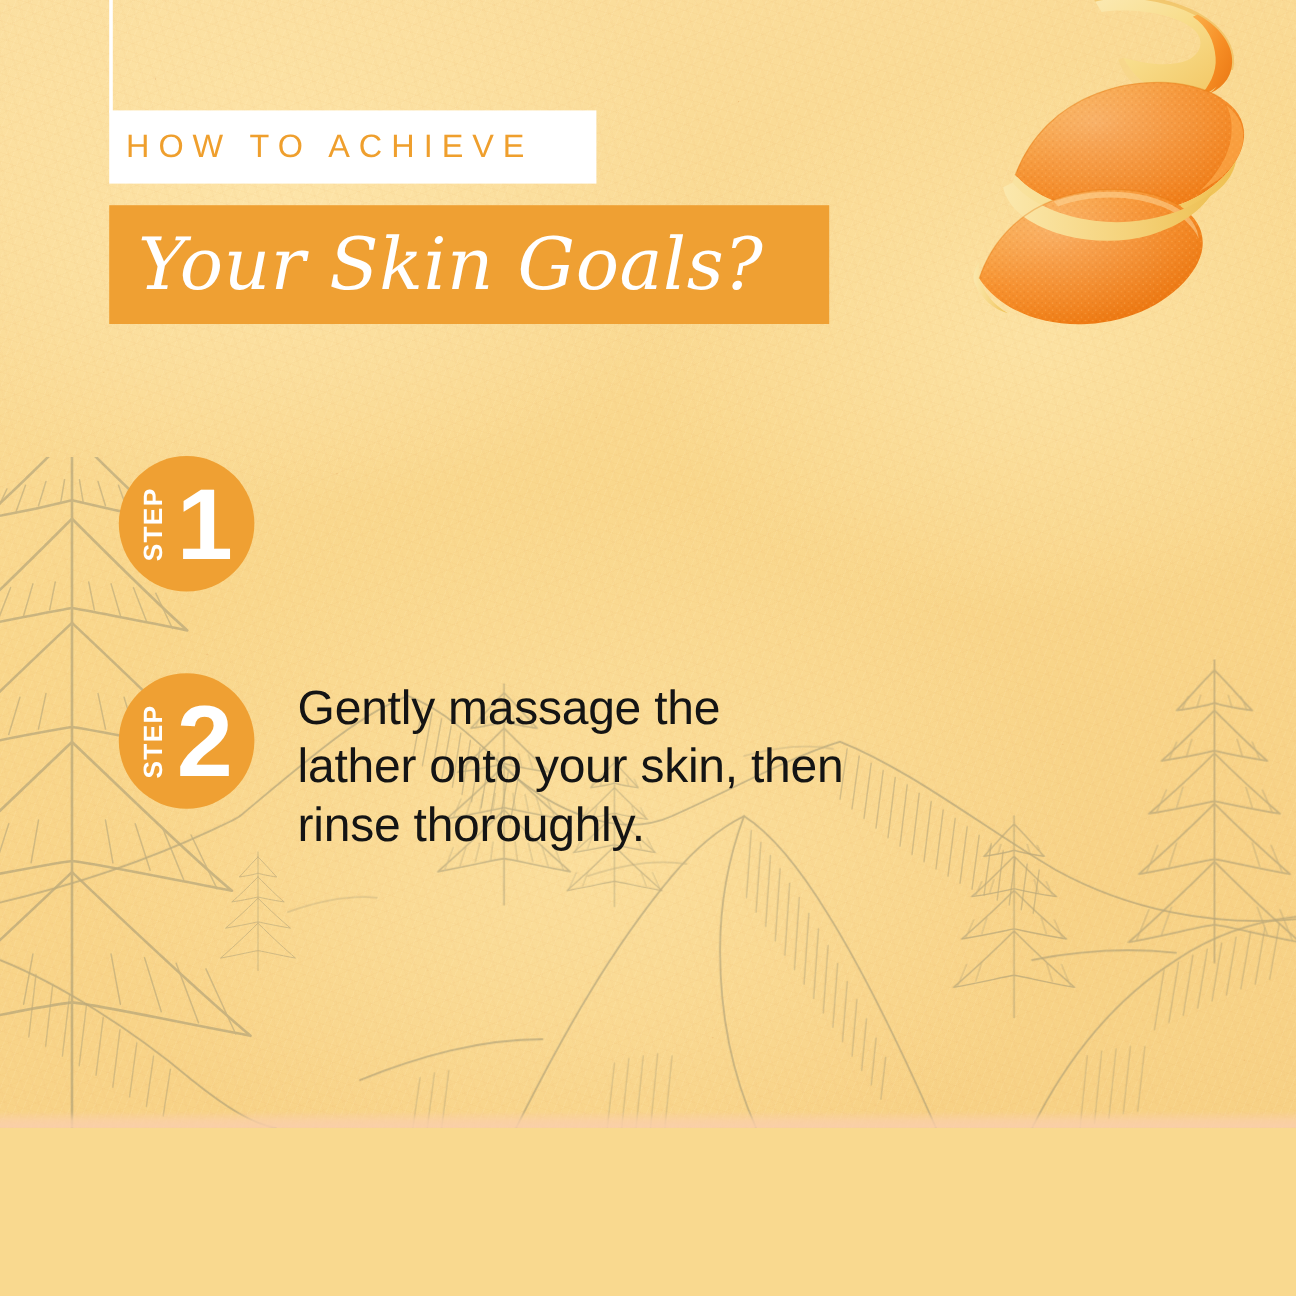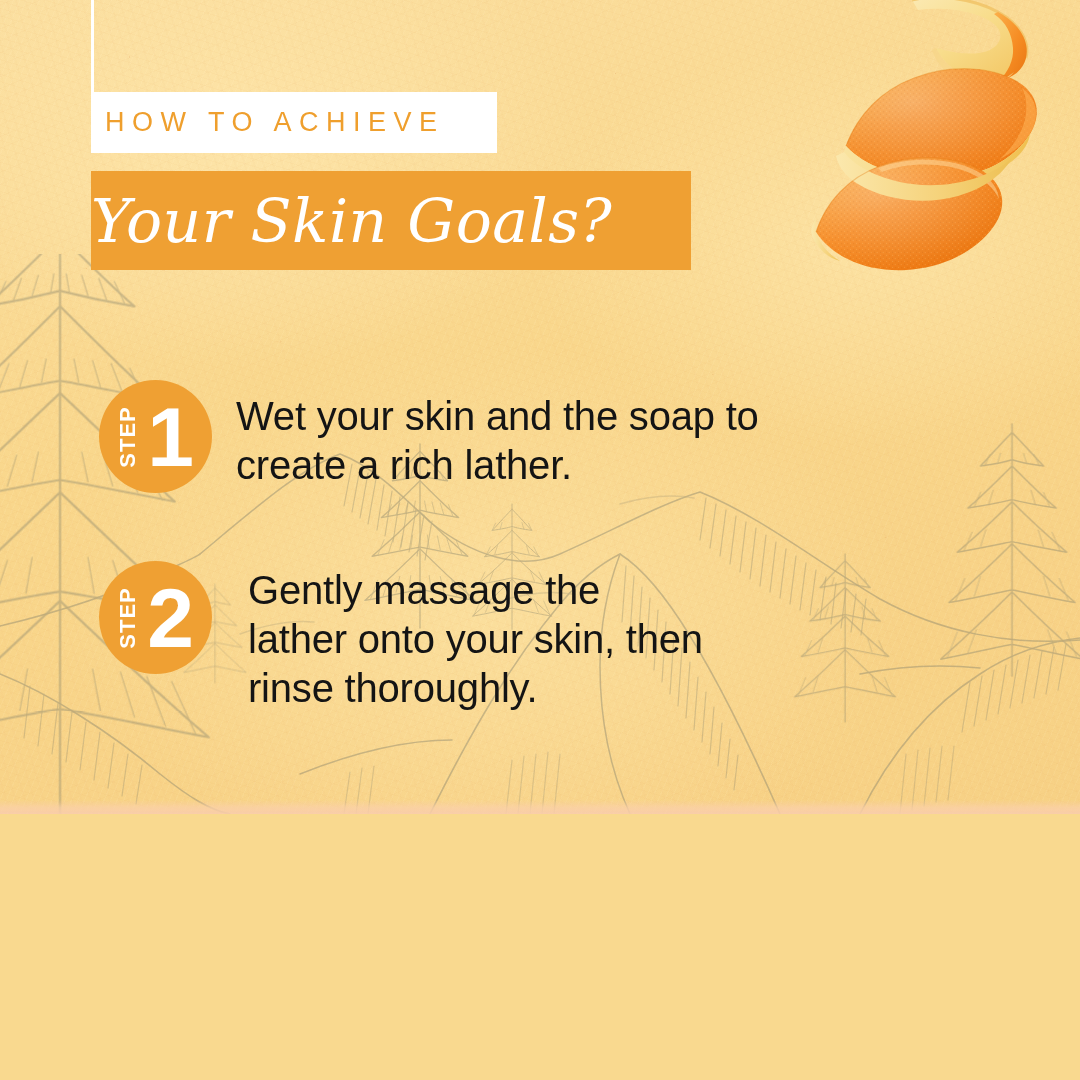--- a/index.html
+++ b/index.html
@@ -7,21 +7,21 @@
   body{
     width:1080px;height:1080px;
     font-family:"Liberation Sans", sans-serif;
     overflow:hidden;
     background:#f9d98f;
   }
 
   
   #poster{
     position:relative;
-    width:1080px;height:814px;
+    width:1080px;height:940px;
     overflow:hidden;
     background:#f9d98f;
   }
 
   
   .paper-base{
     position:absolute;inset:0;
     background:
       radial-gradient(ellipse 55% 45% at 22% 18%, #fde4a8 0%, rgba(253,228,168,0) 60%),
       radial-gradient(ellipse 50% 40% at 80% 30%, #fce2a3 0%, rgba(252,226,163,0) 62%),
@@ -99,20 +99,21 @@
     background:#efa033;
     display:flex;align-items:center;
   }
   .title-text{
     color:#ffffff;
     font-family:"DejaVu Serif","Liberation Serif",serif;
     font-style:italic;
     font-weight:400;
     font-size:60px;
     line-height:1;
+    padding-left:24px;
     white-space:nowrap;
     letter-spacing:.5px;
   }
 
   
   .steps{
     position:absolute;left:0;top:380px;width:1080px;
   }
   .step-row{
     position:relative;
@@ -614,22 +615,20 @@
     <span class="title-text">Your Skin Goals?</span>
   </div>
 
   <div class="steps">
 
     <div class="step-row step-1">
       <div class="step-badge">
         <span class="step-word">STEP</span>
         <span class="step-num">1</span>
       </div>
-      <div class="step-text">Wet your skin and the soap to
-create a rich lather.</div>
     </div>
 
     <div class="step-row step-2">
       <div class="step-badge">
         <span class="step-word">STEP</span>
         <span class="step-num">2</span>
       </div>
       <div class="step-text">Gently massage the
 lather onto your skin, then
 rinse thoroughly.</div>

